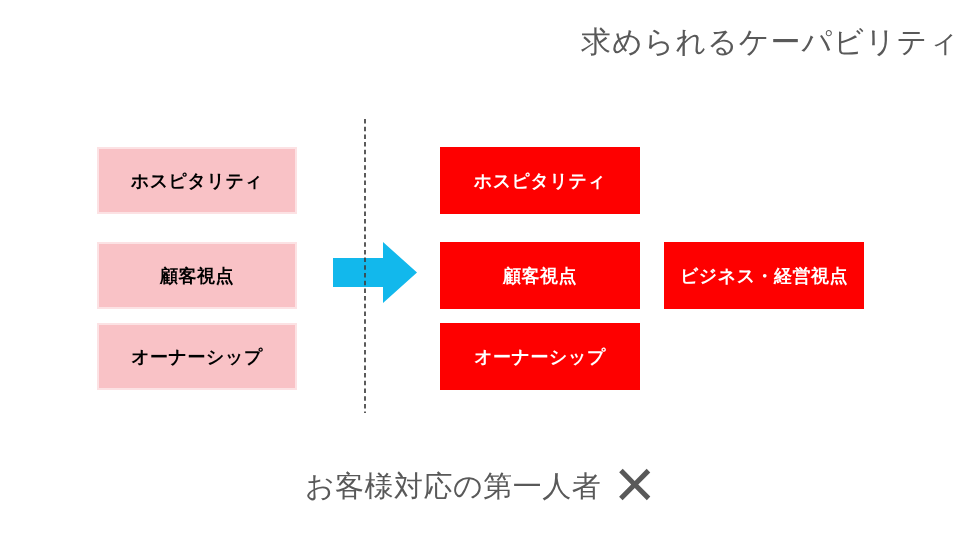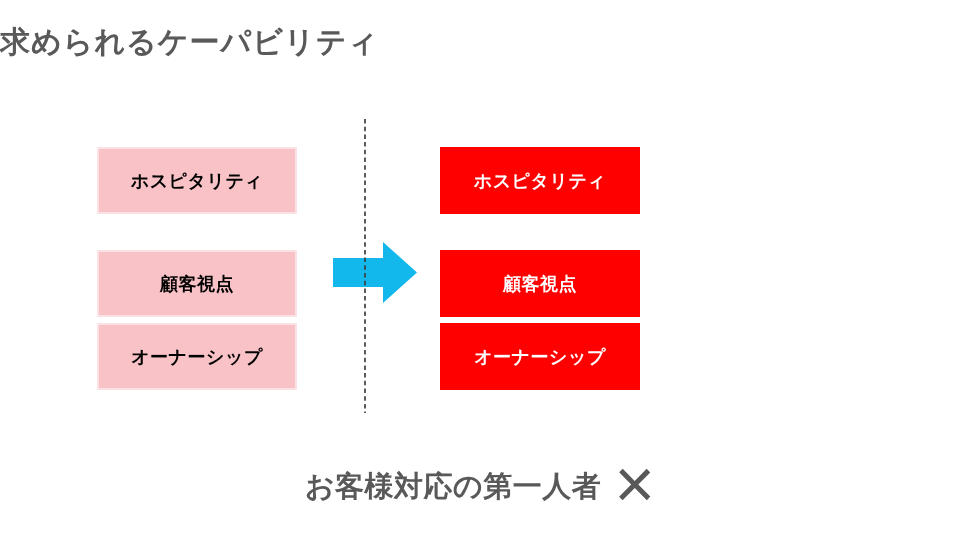--- a/index.html
+++ b/index.html
@@ -16,23 +16,23 @@
   .slide{
     position:relative;
     width:960px;height:540px;
     background:#ffffff;
     overflow:hidden;
     font-family:"Liberation Sans","DejaVu Sans",sans-serif;
   }
   .title{
     position:absolute;
     top:22px;left:0;right:0;
-    text-align:left;
+    text-align:right;
     font-size:30px;
-    font-weight:700;
+    font-weight:400;
     letter-spacing:1px;
     color:var(--heading-text);
   }
   .box{
     position:absolute;
     width:200px;height:67px;
     box-sizing:border-box;
     display:flex;align-items:center;justify-content:center;
     text-align:center;
     font-size:18px;
@@ -42,21 +42,21 @@
   .box.current{
     background:var(--current-box-fill);
     border:2px solid var(--current-box-border);
     color:var(--current-box-text);
   }
   .box.required{
     background:var(--required-box-fill);
     color:var(--required-box-text);
   }
   .r1{top:147px}
-  .r2{top:250px}
+  .r2{top:242px}
   .r3{top:323px}
   .col-left{left:97px}
   .col-mid{left:440px}
   .col-right{left:664px}
   .arrow{
     position:absolute;
     left:333px;top:242px;
     width:84px;height:61px;
     z-index:2;
   }
@@ -69,21 +69,21 @@
   .footer{
     position:absolute;
     top:452px;left:0;right:0;
     height:70px;
     display:flex;align-items:center;justify-content:center;
     gap:13px;
     color:var(--heading-text);
   }
   .footer-text{
     font-size:29px;
-    font-weight:700;
+    font-weight:400;
     letter-spacing:0.5px;
     color:var(--heading-text);
   }
   .footer-operator{
     font-size:70px;
     font-weight:400;
     line-height:1;
     color:var(--heading-text);
     position:relative;
     top:-3px;
@@ -117,19 +117,22 @@
   <div class="box required r1 col-mid">
     <span>ホスピタリティ</span>
   </div>
   <div class="box required r2 col-mid">
     <span>顧客視点</span>
   </div>
   <div class="box required r3 col-mid">
     <span>オーナーシップ</span>
   </div>
 
+  <div class="box required r2 col-right">
+    <span>ビジネス・経営視点</span>
+  </div>
 
   <div class="footer">
     <span class="footer-text">お客様対応の第一人者</span>
     <span class="footer-operator">×</span>
   </div>
 
 </div>
 
 </body></html>

